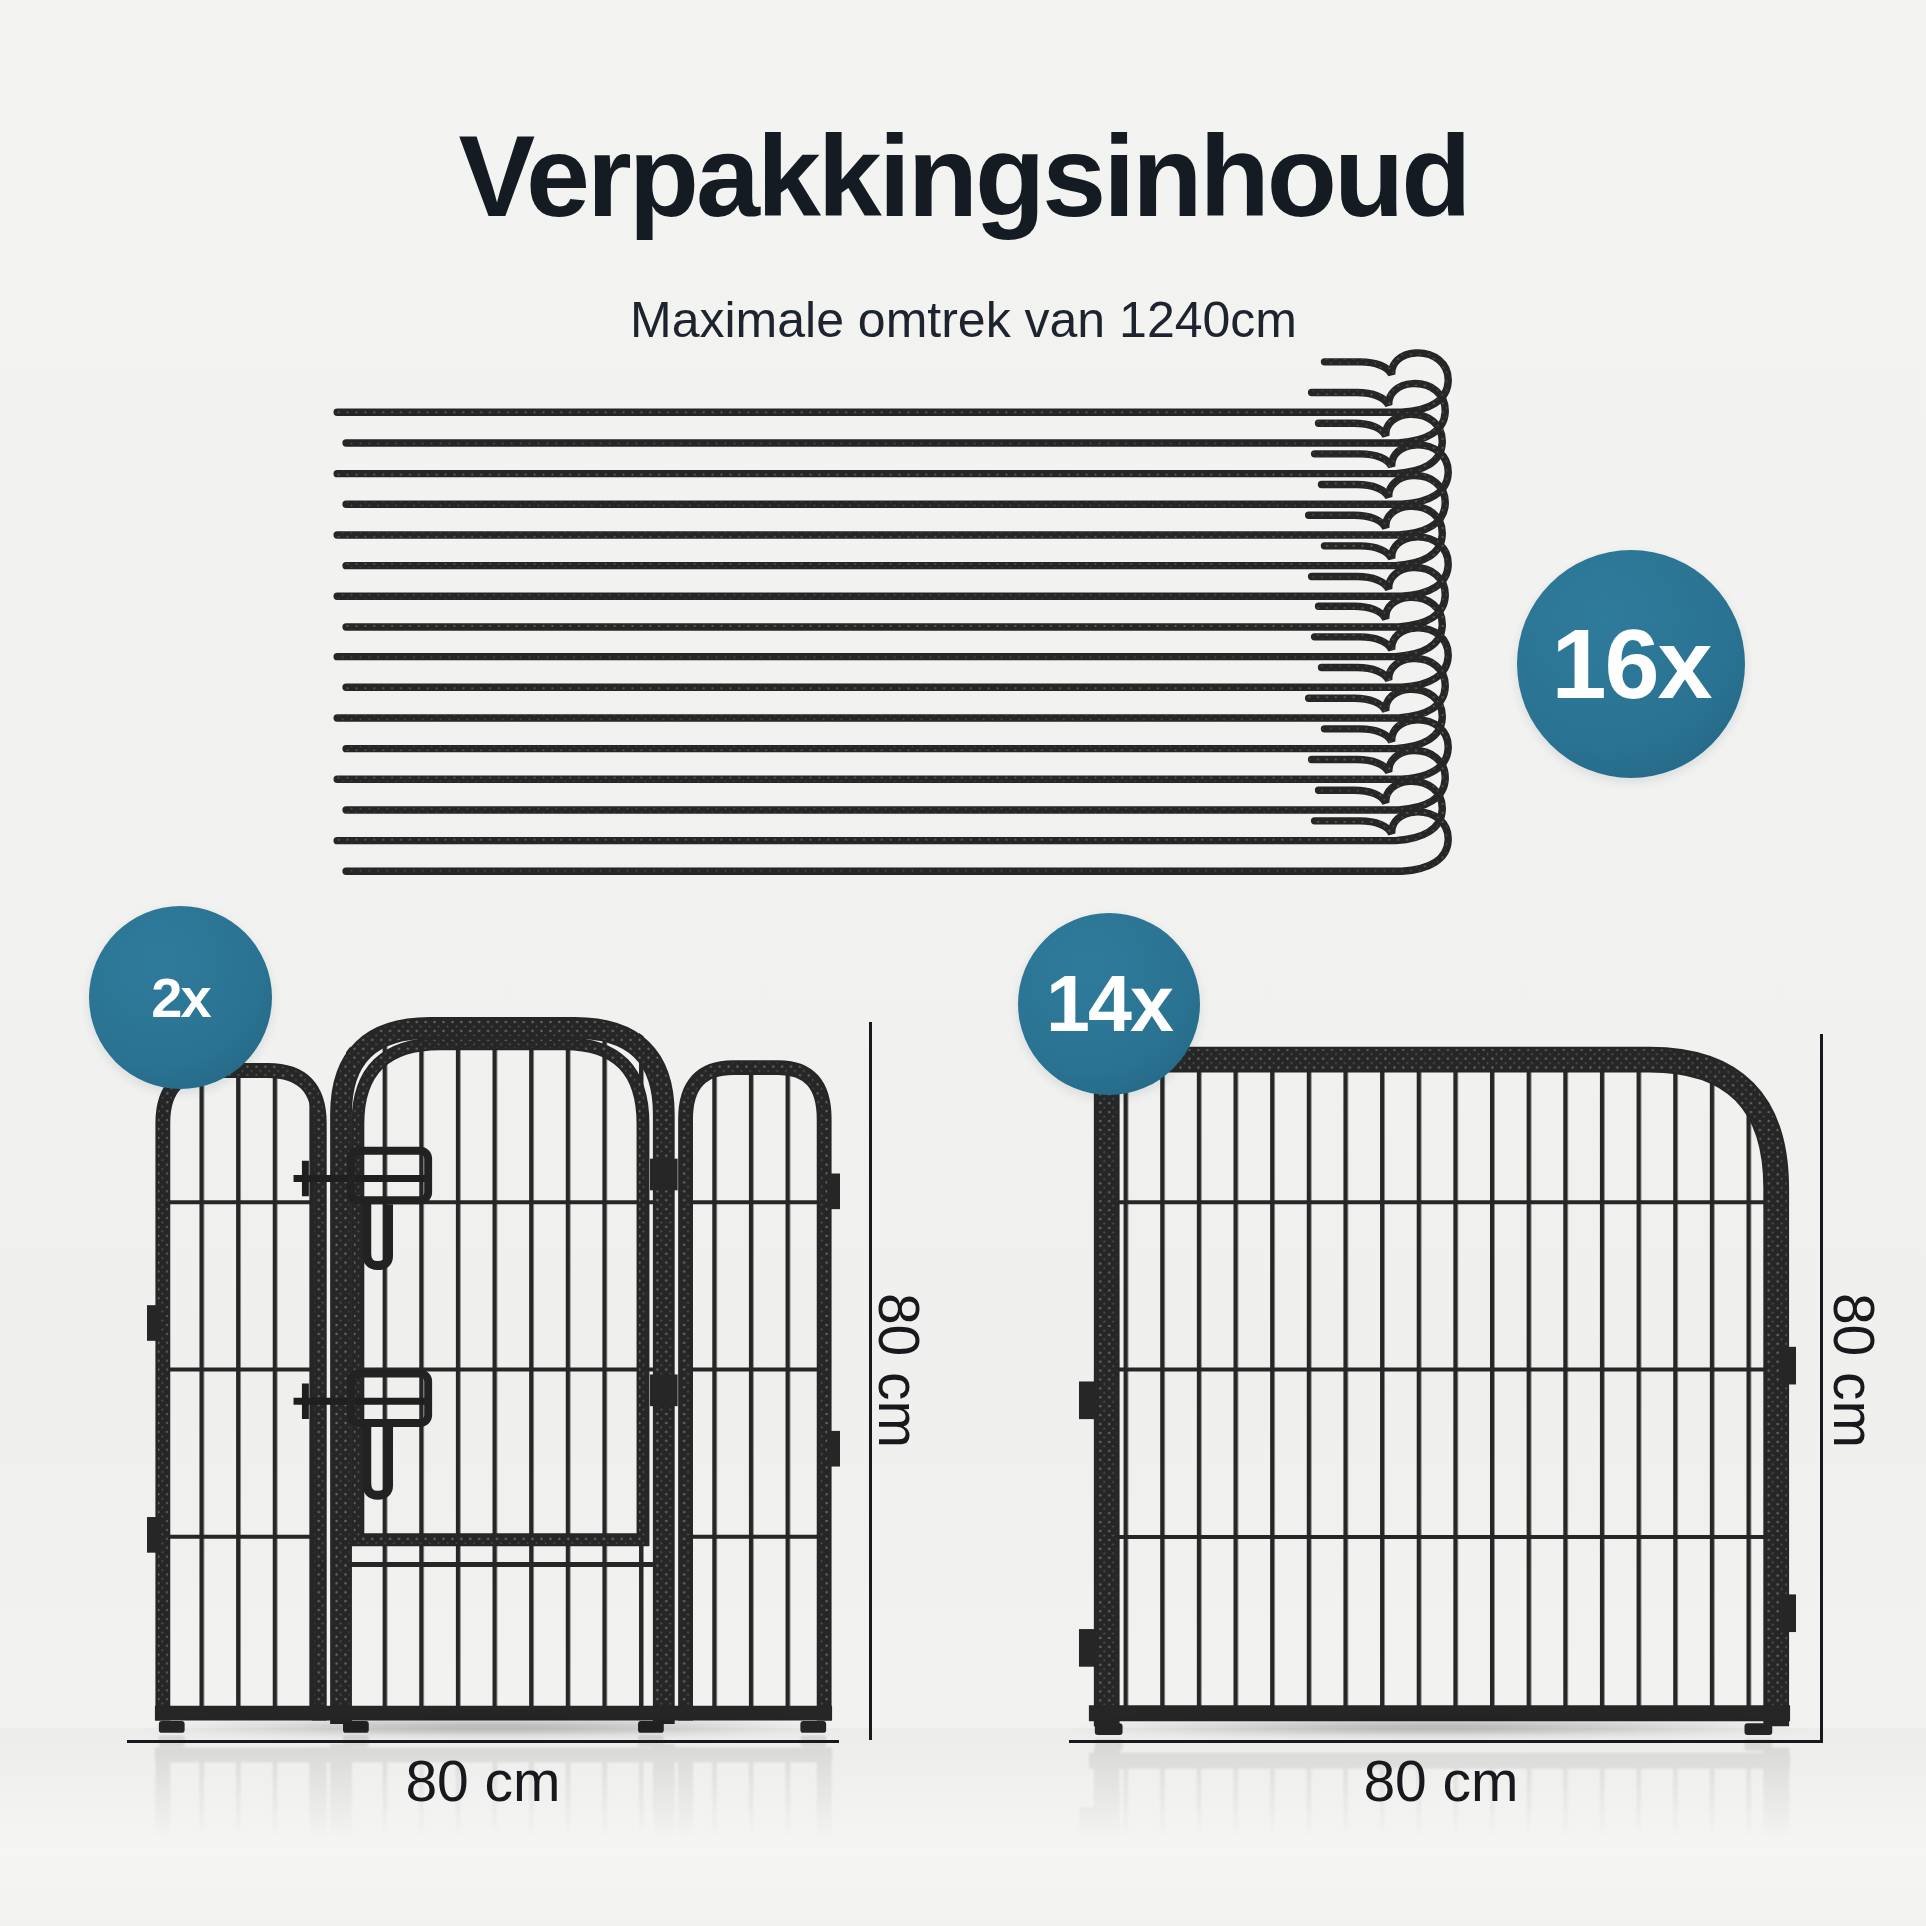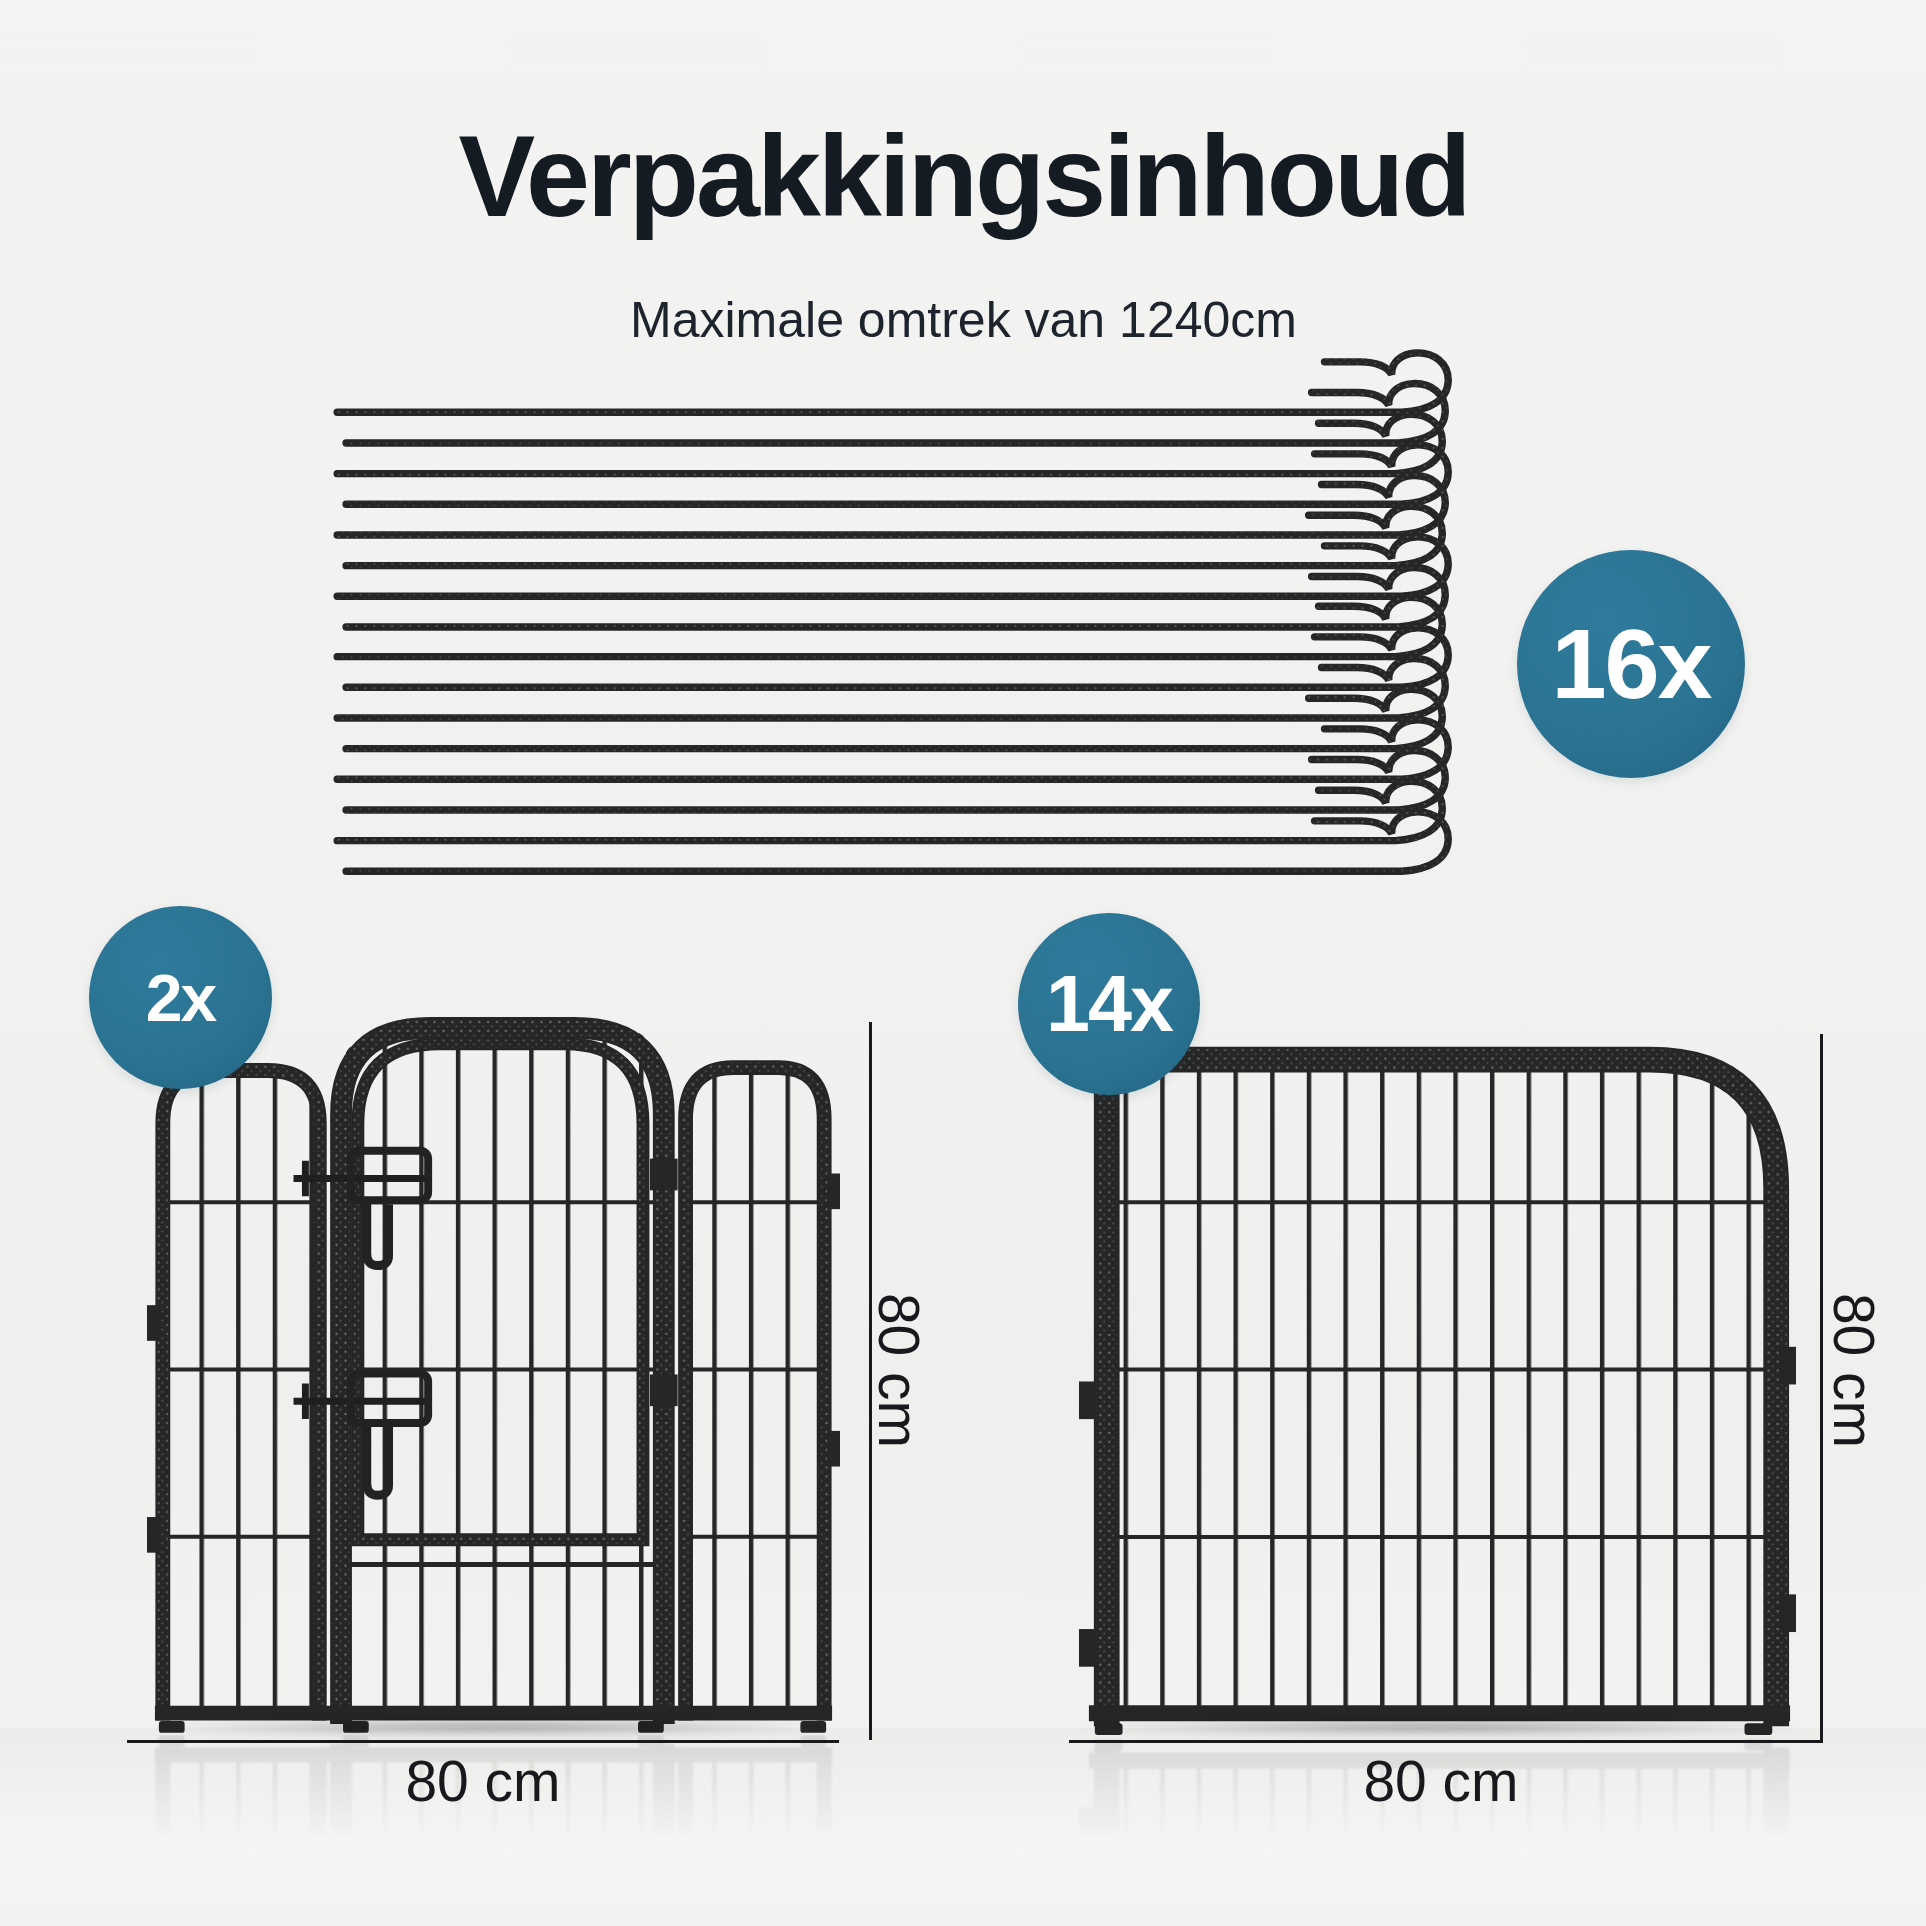--- a/index.html
+++ b/index.html
@@ -13,21 +13,21 @@
   .subtitle{position:absolute;left:0;right:0;top:291px;text-align:center;
          font-size:50px;font-weight:400;color:#1d242d;}
   .badge{position:absolute;border-radius:50%;
          background:radial-gradient(circle at 38% 30%, #2f7b9c 0%, var(--badge,#2a7291) 62%, #216380 100%);
          display:flex;align-items:center;justify-content:center;
          box-shadow:0 4px 10px rgba(40,80,100,.12);}
   .badge span{color:#ffffff;font-weight:700;letter-spacing:-2px;}
   .badge-16{left:1517px;top:550px;width:228px;height:228px;}
   .badge-16 span{font-size:99px;}
   .badge-2{left:89px;top:906px;width:183px;height:183px;}
-  .badge-2 span{font-size:66px;}
+  .badge-2 span{font-size:56px;}
   .badge-14{left:1018px;top:913px;width:182px;height:182px;}
   .badge-14 span{font-size:79px;text-align:right;}
   .ill{position:absolute;}
   .dim-line-h{position:absolute;height:3px;background:#17191d;}
   .dim-line-v{position:absolute;width:3px;background:#17191d;}
   .dim-label{position:absolute;width:238px;height:61px;display:flex;align-items:center;justify-content:center;
              font-size:57px;color:#17191d;white-space:nowrap;}
   .dim-label.rot{transform:rotate(90deg);}
   .contact-shadow{position:absolute;height:16px;border-radius:50%;
              background:radial-gradient(ellipse,rgba(0,0,0,.38) 0%,rgba(0,0,0,0) 72%);

